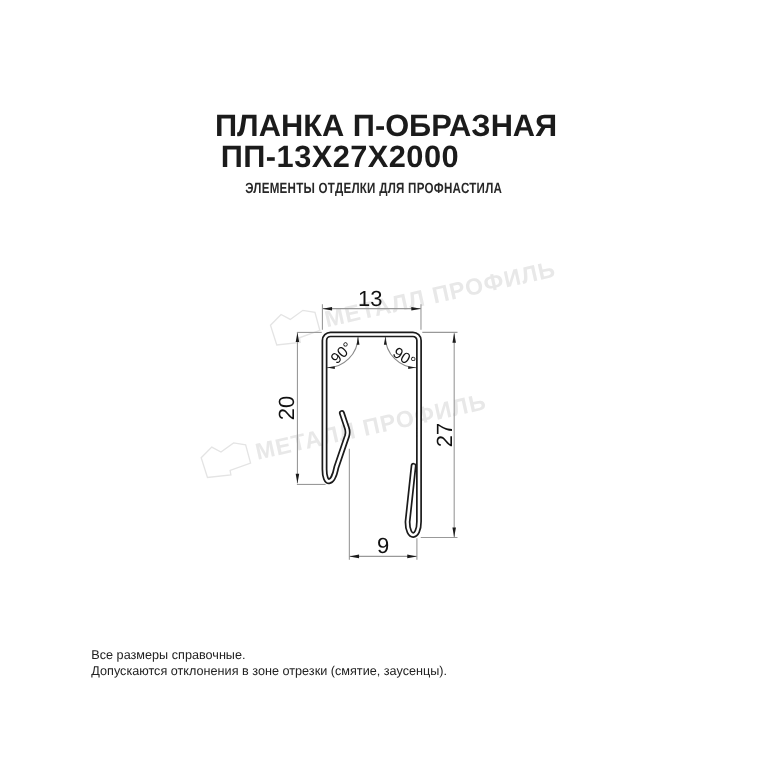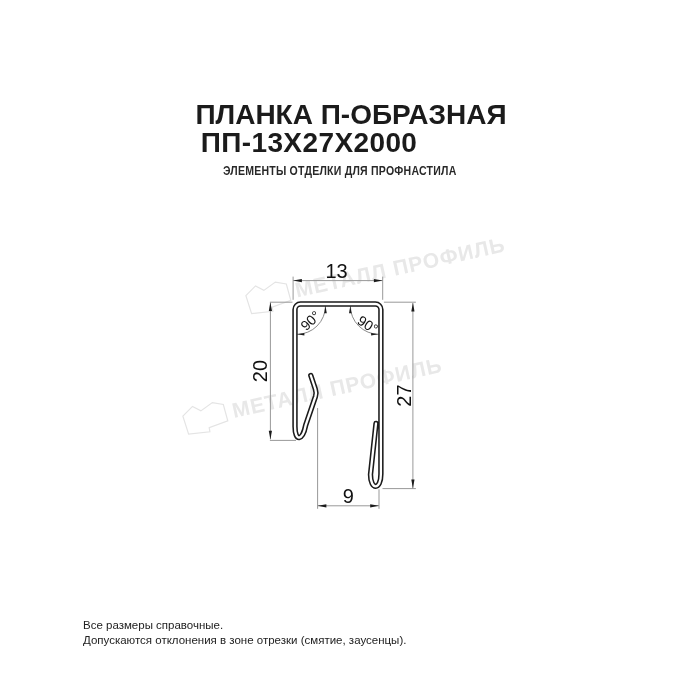--- a/index.html
+++ b/index.html
@@ -2,21 +2,21 @@
 <html><head>
 <meta charset="utf-8">
 <style>
   html,body{margin:0;padding:0;background:#ffffff;width:700px;height:700px;overflow:hidden;}
   body{font-family:"Liberation Sans", sans-serif;position:relative;}
   .title{position:absolute;left:0;top:0;width:700px;text-align:center;color:#1b1b1b;font-weight:bold;}
   .t1{position:absolute;left:0;top:98.5px;width:702px;text-align:center;font-size:28px;letter-spacing:0px;}
   .t2{position:absolute;left:0;top:126.5px;width:618px;text-align:center;font-size:28px;letter-spacing:0.4px;}
   .sub{position:absolute;left:-10px;top:162.5px;width:700px;text-align:center;font-size:13.5px;letter-spacing:0.3px;color:#282828;}
   .sub span{display:inline-block;transform:scaleX(0.78);transform-origin:center;}
-  .footer{position:absolute;left:83px;top:589px;font-size:11.5px;color:#222;line-height:15.4px;letter-spacing:0px;margin-top:29px;}
+  .footer{position:absolute;left:83px;top:589px;font-size:11.5px;color:#222;line-height:15.4px;letter-spacing:0px;}
 </style>
 </head>
 <body>
 
 <svg width="700" height="700" viewBox="0 0 700 700" style="position:absolute;left:0;top:0;">
 
   <g transform="translate(297,297.5) rotate(-12.5)" fill="none" stroke="#e4e4e4" stroke-width="1.2">
 
     <path d="M -49.5 -12.9 L -38.0 -20.3 L -30.8 -14.1 L -17.8 -19.7 L -7.5 -15.5 L -6.7 1.5 L -26.3 4.0 L -26.5 8.2 L -47.8 5.9 Z"></path>
 

